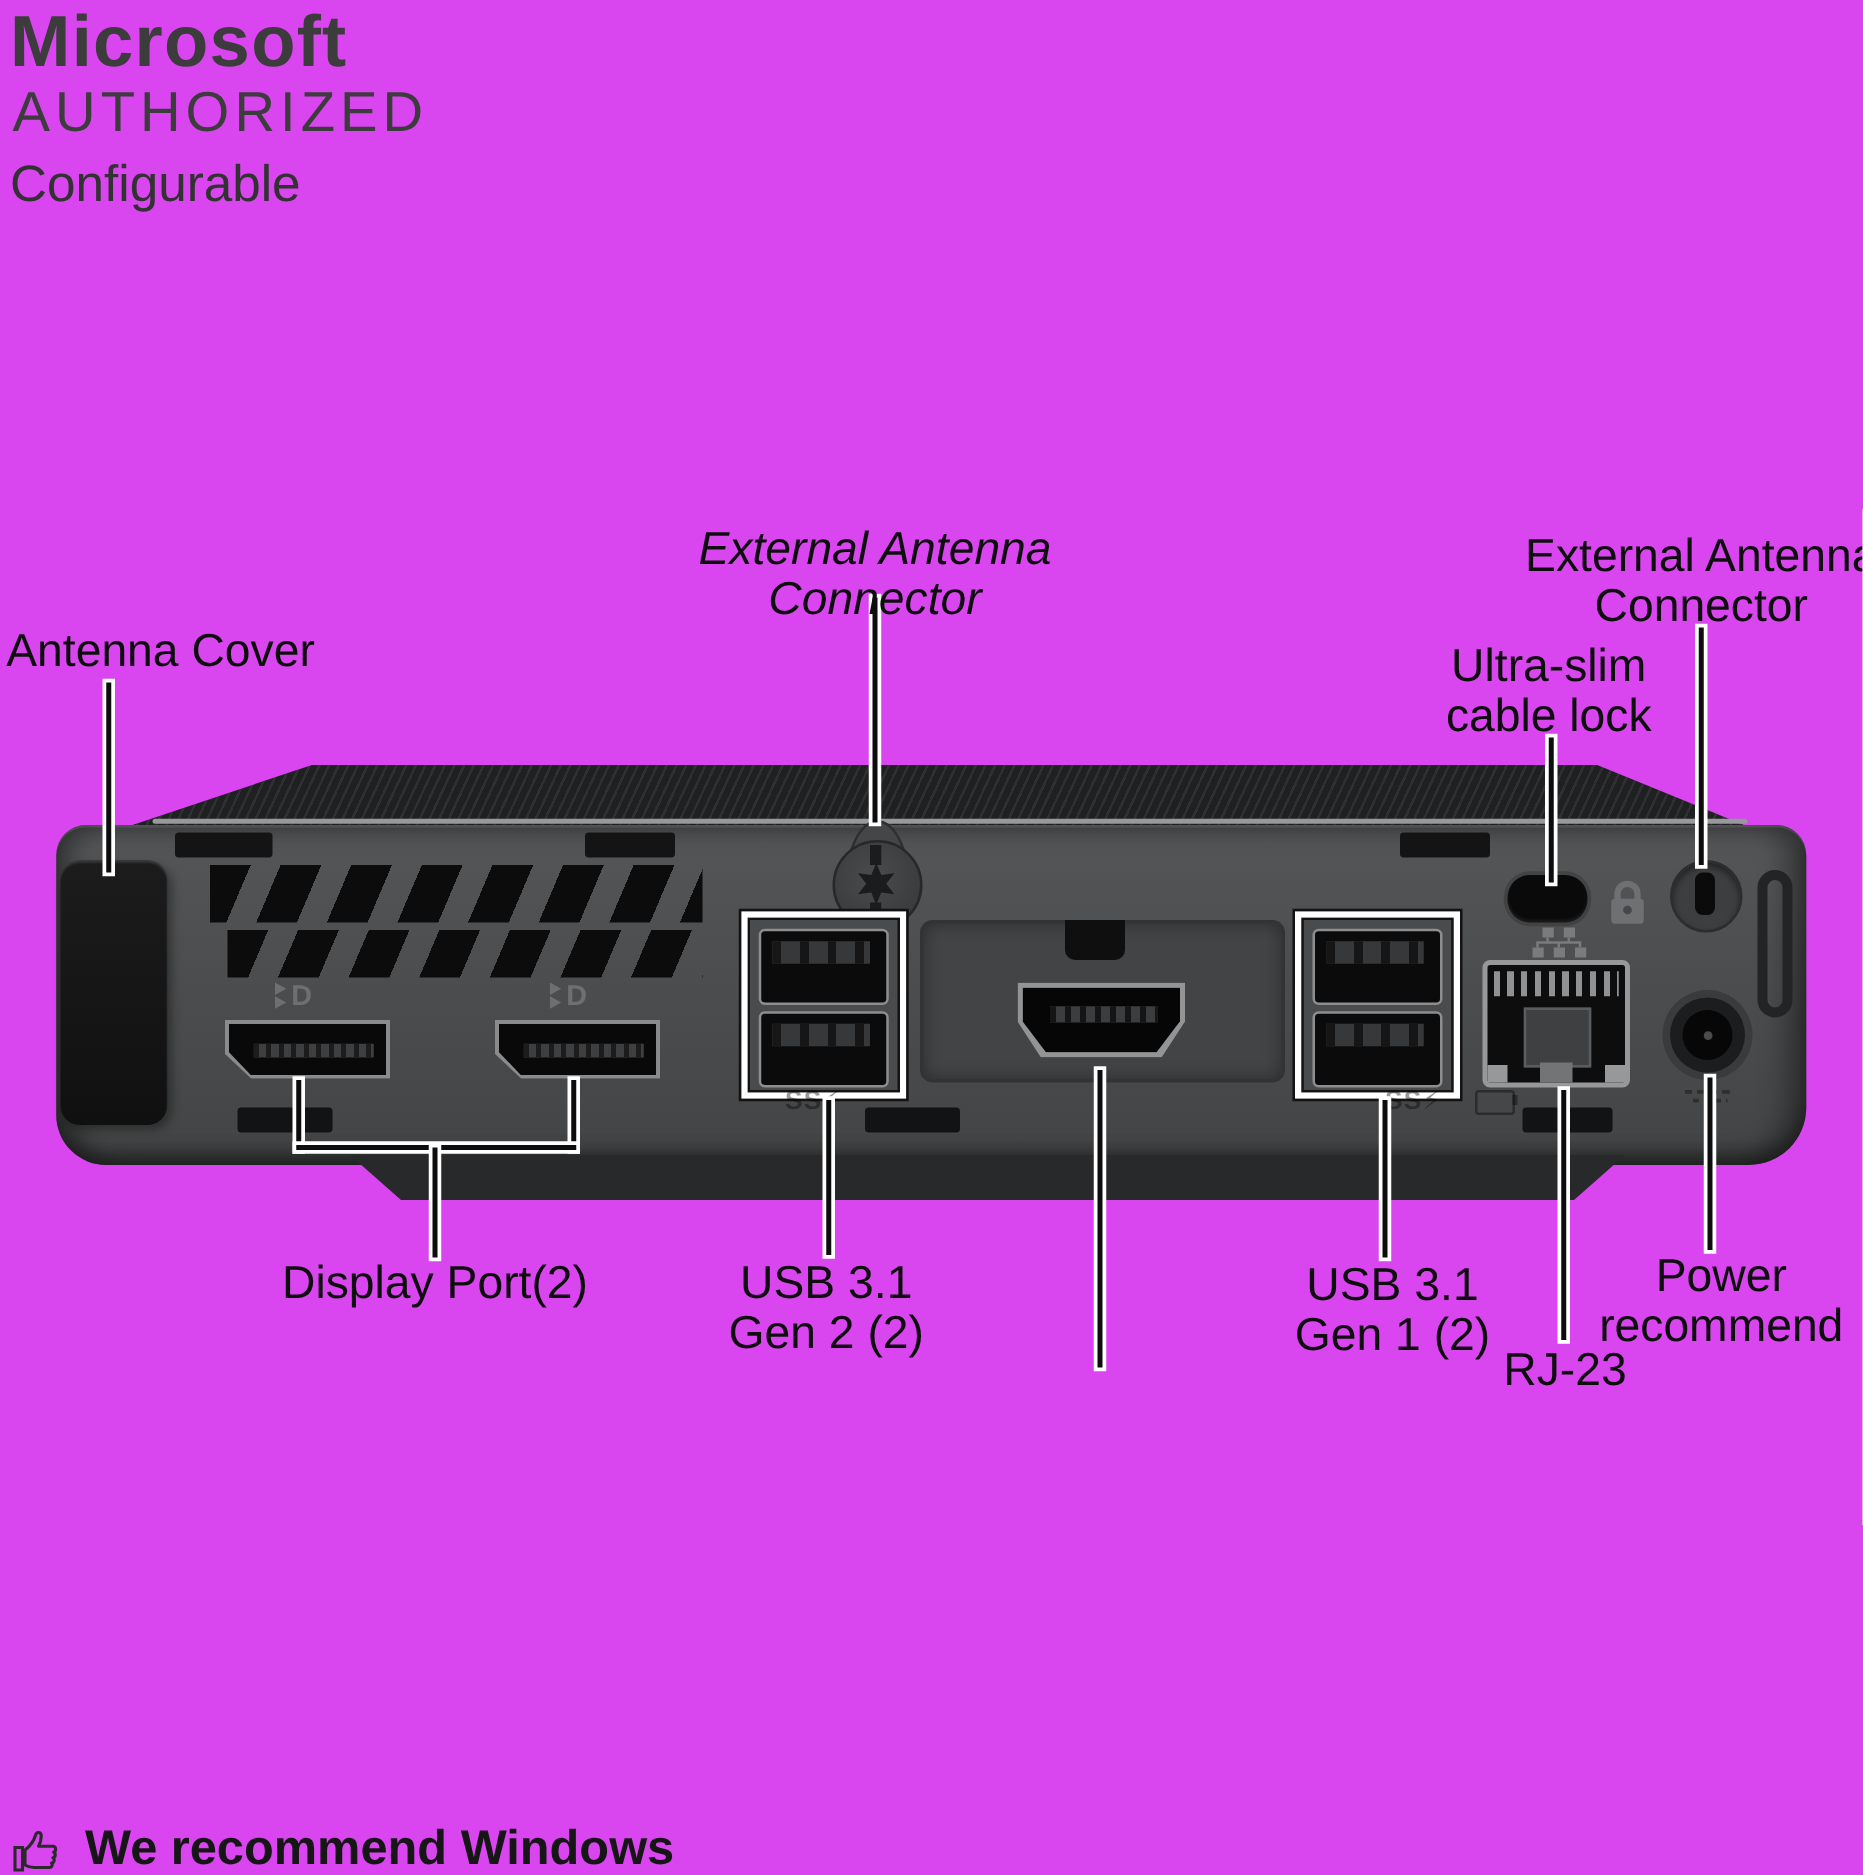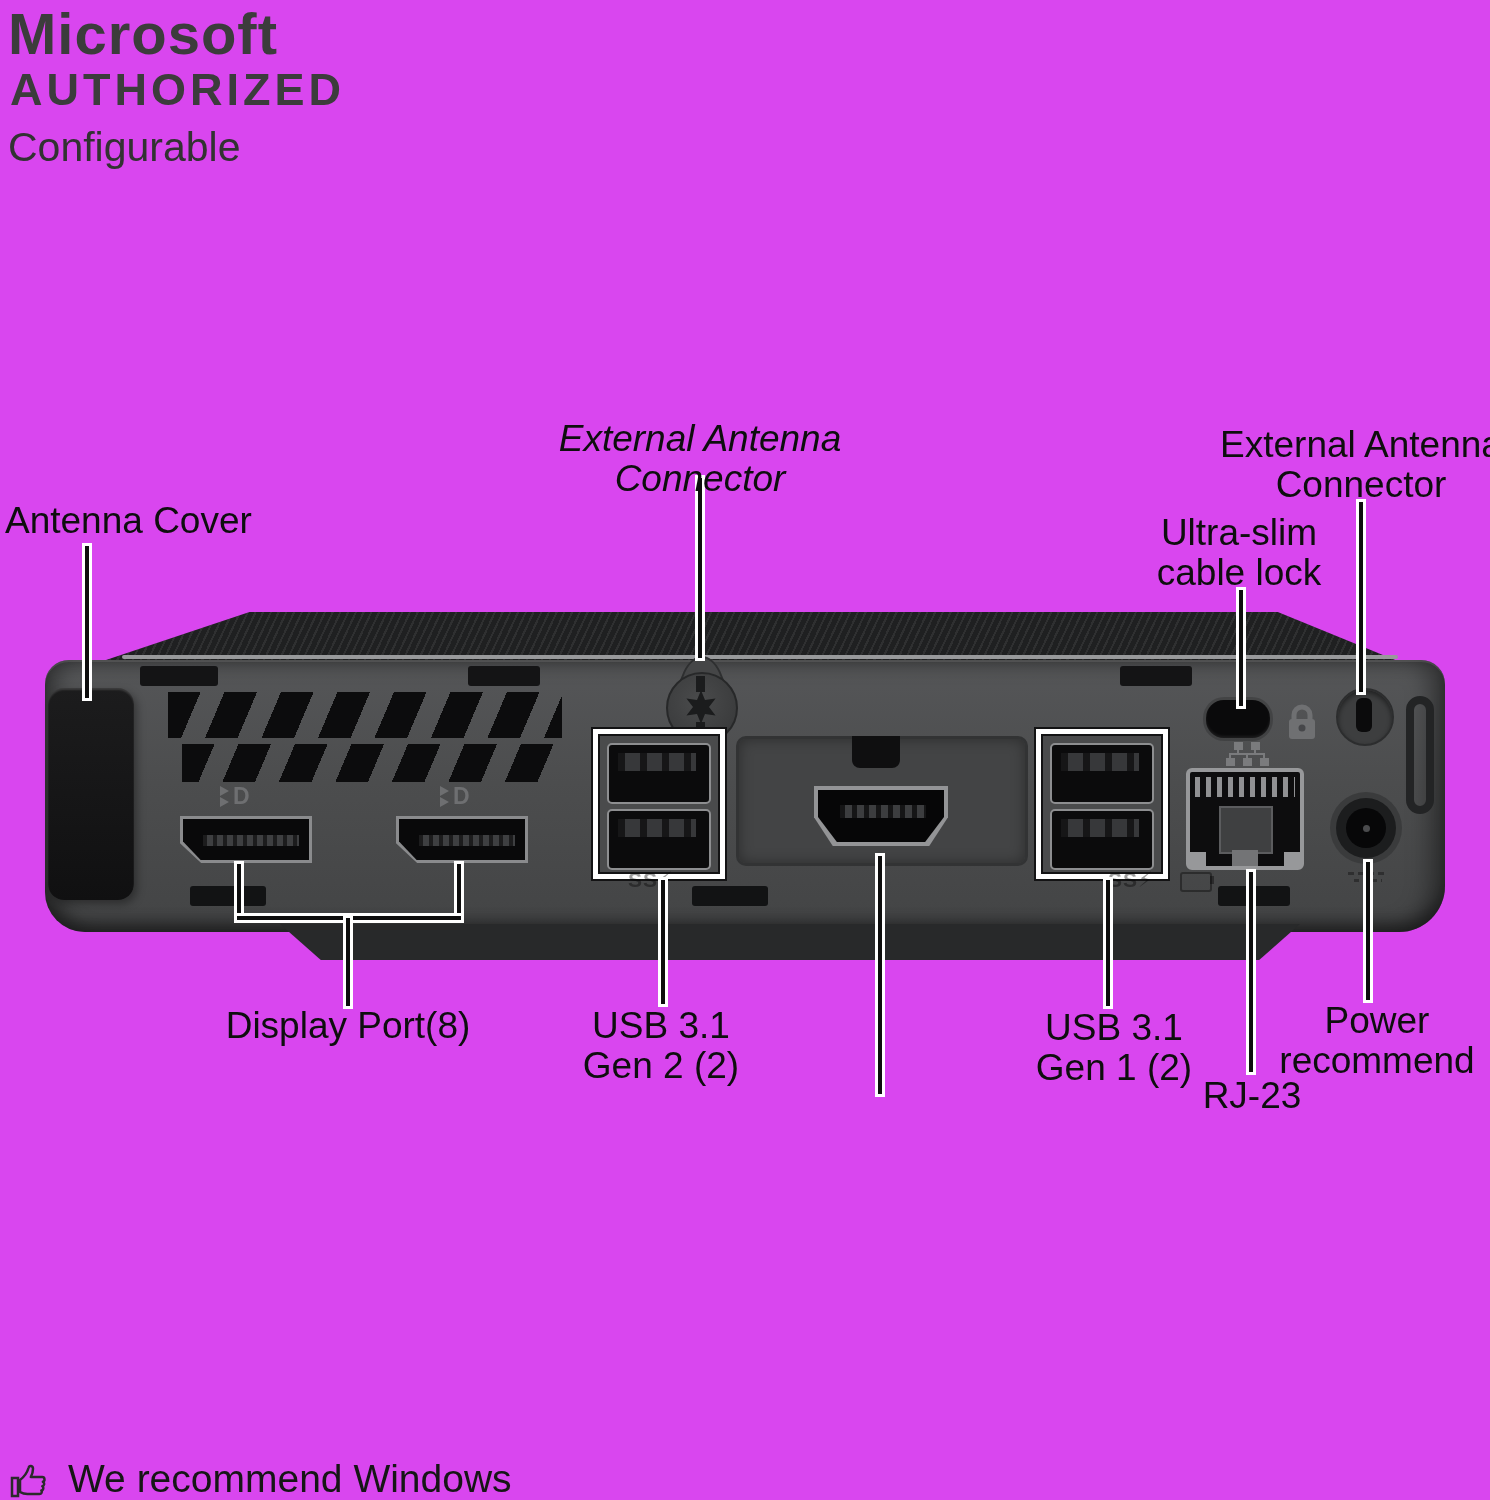--- a/index.html
+++ b/index.html
@@ -4,21 +4,21 @@
 <style>
   html,body{margin:0;padding:0;background:#ffffff;}
   .canvas{
     position:relative;width:1490px;height:1500px;background:#d946ef;
     overflow:hidden;font-family:"Liberation Sans","DejaVu Sans",sans-serif;
   }
   .abs{position:absolute;}
 
   
   .logo-line1{left:8px;top:0px;font-size:58px;font-weight:700;letter-spacing:1px;color:#3c3c3c;}
-  .logo-line2{left:10px;top:64px;font-size:45px;font-weight:700;letter-spacing:4px;color:#3c3c3c;}
+  .logo-line2{left:10px;top:64px;font-size:45px;font-weight:400;letter-spacing:4px;color:#3c3c3c;}
   .logo-line3{left:8px;top:124px;font-size:41px;font-weight:400;color:#323232;}
 
   
   .lbl{position:absolute;font-size:37px;line-height:1.07;color:#0e0e0e;
        white-space:pre-line;text-align:center;font-weight:400;}
   .lbl-antenna-cover{left:5px;top:501px;text-align:left;}
   .lbl-ext-top{left:520px;top:419px;width:360px;font-style:italic;}
   .lbl-ext-right{left:1196px;top:425px;width:330px;}
   .lbl-cablelock{left:1118px;top:513px;width:242px;}
   .lbl-dp{left:198px;top:1006px;width:300px;}
@@ -123,21 +123,21 @@
        background:repeating-linear-gradient(90deg,rgba(0,0,0,0.35) 0 5px,rgba(0,0,0,0) 5px 9px);}
 
   
   .ss-mark{position:absolute;top:868px;font-size:21px;font-weight:700;color:rgba(5,5,5,0.40);letter-spacing:1px;}
   .battery-icon{left:1180px;top:872px;width:28px;height:16px;border:2px solid rgba(5,5,5,0.40);border-radius:3px;}
   .battery-nub{left:1210px;top:876px;width:4px;height:8px;background:rgba(5,5,5,0.40);}
   .face-slot{position:absolute;top:886px;height:20px;background:#121314;border-radius:3px;}
 
   
   .footer{left:8px;top:1456px;display:flex;align-items:center;gap:14px;}
-  .footer-text{font-size:39px;color:#161616;font-weight:400;}
+  .footer-text{font-size:39px;color:#161616;font-weight:700;}
 </style>
 </head>
 <body>
 
 <div class="canvas">
 
   <div class="abs logo-line1">Microsoft</div>
   <div class="abs logo-line2">AUTHORIZED</div>
   <div class="abs logo-line3">Configurable</div>
 
@@ -265,21 +265,21 @@
   <div class="cl v" style="left:1249px;top:872px;height:200px;"></div>
   <div class="cl v" style="left:1366px;top:862px;height:138px;"></div>
 
   <div class="lbl lbl-antenna-cover">Antenna Cover</div>
   <div class="lbl lbl-ext-top">External Antenna
 Connector</div>
   <div class="lbl lbl-ext-right">External Antenna
 Connector</div>
   <div class="lbl lbl-cablelock">Ultra-slim
 cable lock</div>
-  <div class="lbl lbl-dp">Display Port(8)</div>
+  <div class="lbl lbl-dp">Display Port(2)</div>
   <div class="lbl lbl-usb2">USB 3.1
 Gen 2 (2)</div>
   <div class="lbl lbl-usb1">USB 3.1
 Gen 1 (2)</div>
   <div class="lbl lbl-rj45">RJ-23</div>
   <div class="lbl lbl-power">Power
 recommend</div>
 
   <div class="abs footer">
     <svg width="46" height="46" viewBox="0 0 46 46">

